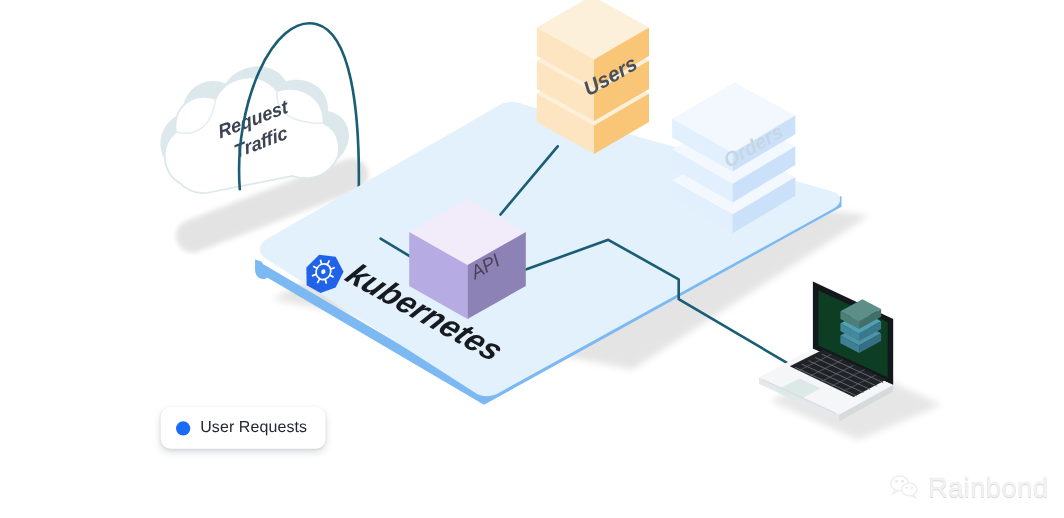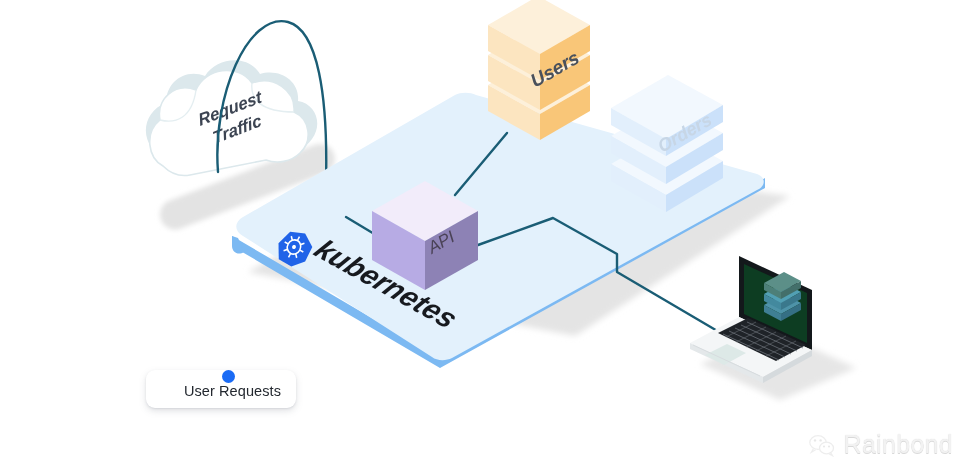--- a/index.html
+++ b/index.html
@@ -31,21 +31,20 @@
     top: 370px;
     width: 150px;
     height: 38px;
     background: #ffffff;
     border-radius: 9px;
     box-shadow: 0 3px 7px rgba(120,125,135,0.22), 0 1px 2px rgba(120,125,135,0.16);
     display: flex;
     align-items: center;
     padding-left: 14px;
     box-sizing: border-box;
-    flex-direction: column;
   }
   .legend-dot {
     width: 13px;
     height: 13px;
     border-radius: 50%;
     background: #1a6bf5;
     flex: 0 0 auto;
   }
   .legend-label {
     margin-left: 9px;
@@ -53,21 +52,21 @@
     color: #23282f;
     letter-spacing: 0.1px;
     white-space: nowrap;
   }
   
   .watermark {
     position: absolute;
     right: 14px;
     bottom: 12px;
     display: flex;
-    align-items: center;
+    align-items: flex-start;
     gap: 8px;
     opacity: 0.95;
   }
   .watermark-text {
     font-size: 25px;
     color: #f2f2f2;
     letter-spacing: 0.3px;
     text-shadow: 0 1px 0 #d8d8d8, 0 0 1px #cfcfcf;
   }
 </style>

